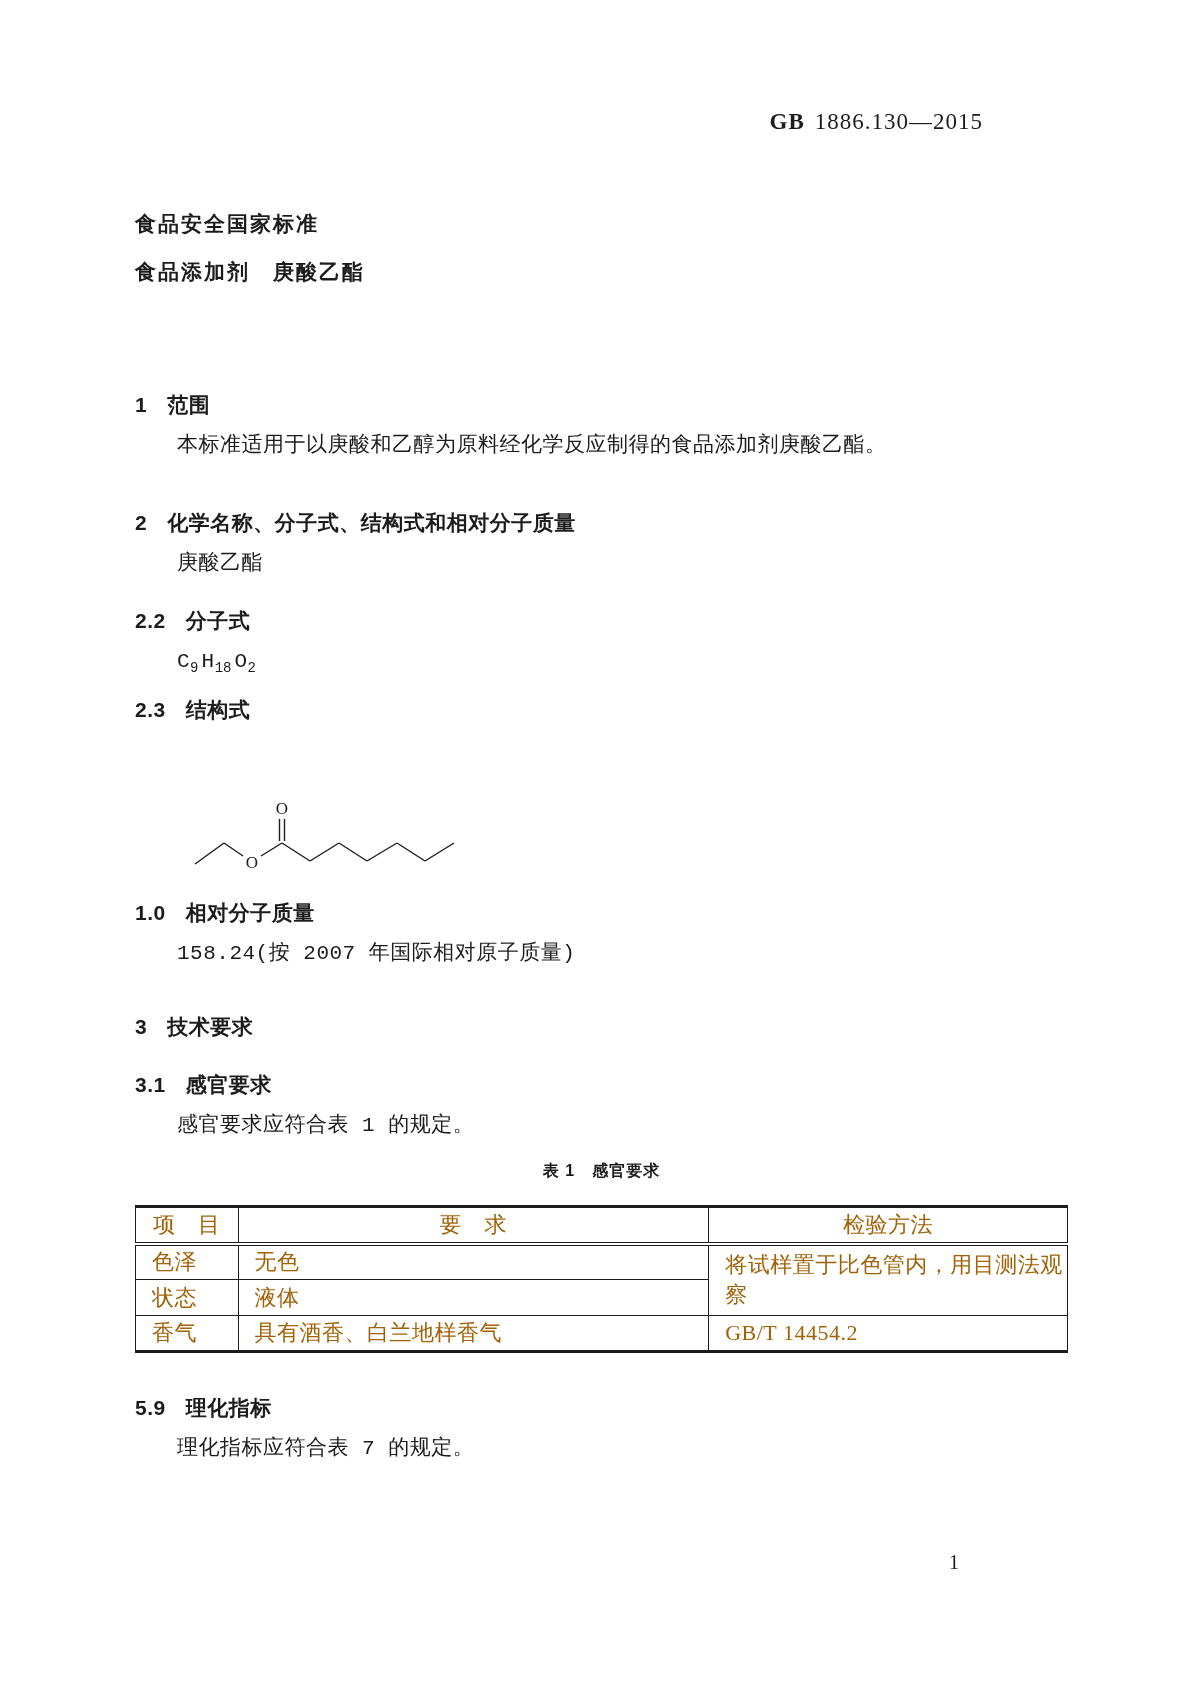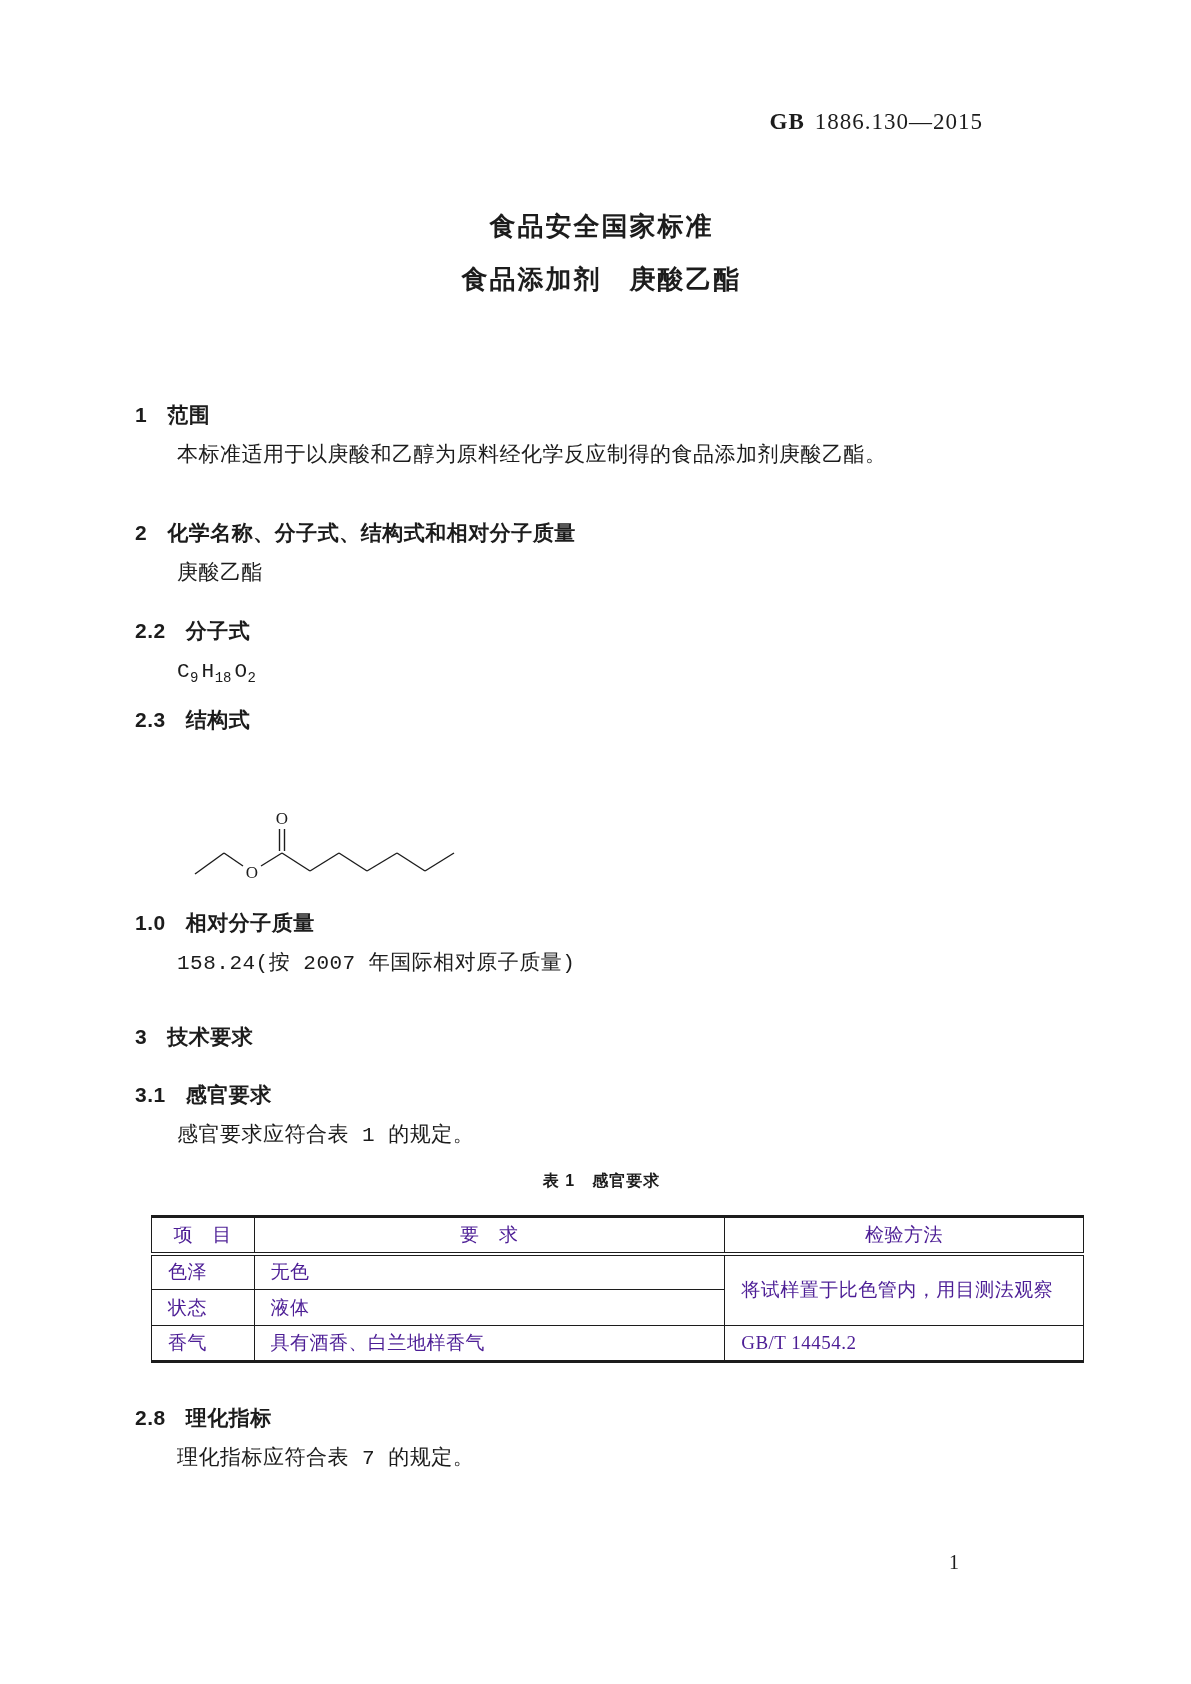--- a/index.html
+++ b/index.html
@@ -21,24 +21,24 @@
     padding-right: 85px;
     font-family: "Liberation Serif", serif;
     font-size: 23px;
     line-height: 1;
     letter-spacing: 1px;
   }
   .doc-code .code-prefix { font-weight: 700; margin-right: 10px; }
 
   .page-title {
     margin-top: 80px;
-    text-align: center;
+    text-align: left;
     font-family: "Liberation Sans", sans-serif;
     font-weight: 700;
-    font-size: 26px;
+    font-size: 21px;
     line-height: 1;
     letter-spacing: 2px;
   }
   .page-subtitle { margin-top: 27px; }
 
   h2.sec {
     font-family: "Liberation Sans", sans-serif;
     font-weight: 700;
     font-size: 21px;
     line-height: 1;
@@ -90,25 +90,24 @@
     font-size: 16px;
     line-height: 1;
     letter-spacing: 1px;
   }
 
   table.gb-table {
     margin-top: 26px;
     width: 100%;
     border-collapse: collapse;
     font-family: "Liberation Serif", serif;
-    font-size: 19px;
-    color: #4c1d95;
+    font-size: 22px;
+    color: #a16207;
     border-top: 3px solid #1c1c1c;
     border-bottom: 3px solid #1c1c1c;
-    margin-left: 16px;
   }
   table.gb-table th, table.gb-table td {
     border: 1px solid #1c1c1c;
     font-weight: 400;
     letter-spacing: 0.5px;
   }
   table.gb-table th {
     border-bottom: 4px double #1c1c1c;
     text-align: center;
     height: 37px;
@@ -230,20 +229,20 @@
         </tr>
         <tr>
           <td>香气</td>
           <td>具有酒香、白兰地样香气</td>
           <td>GB/T 14454.2</td>
         </tr>
       </tbody>
     </table>
 
     <h2 class="sec m-s32h">
-      <span class="sec-num">2.8</span><span>理化指标</span>
+      <span class="sec-num">5.9</span><span>理化指标</span>
     </h2>
     <p class="body-text m-s32p">理化指标应符合表 7 的规定。</p>
 
   </div>
 
   <div class="page-number">1</div>
 </div>
 
 </body></html>

